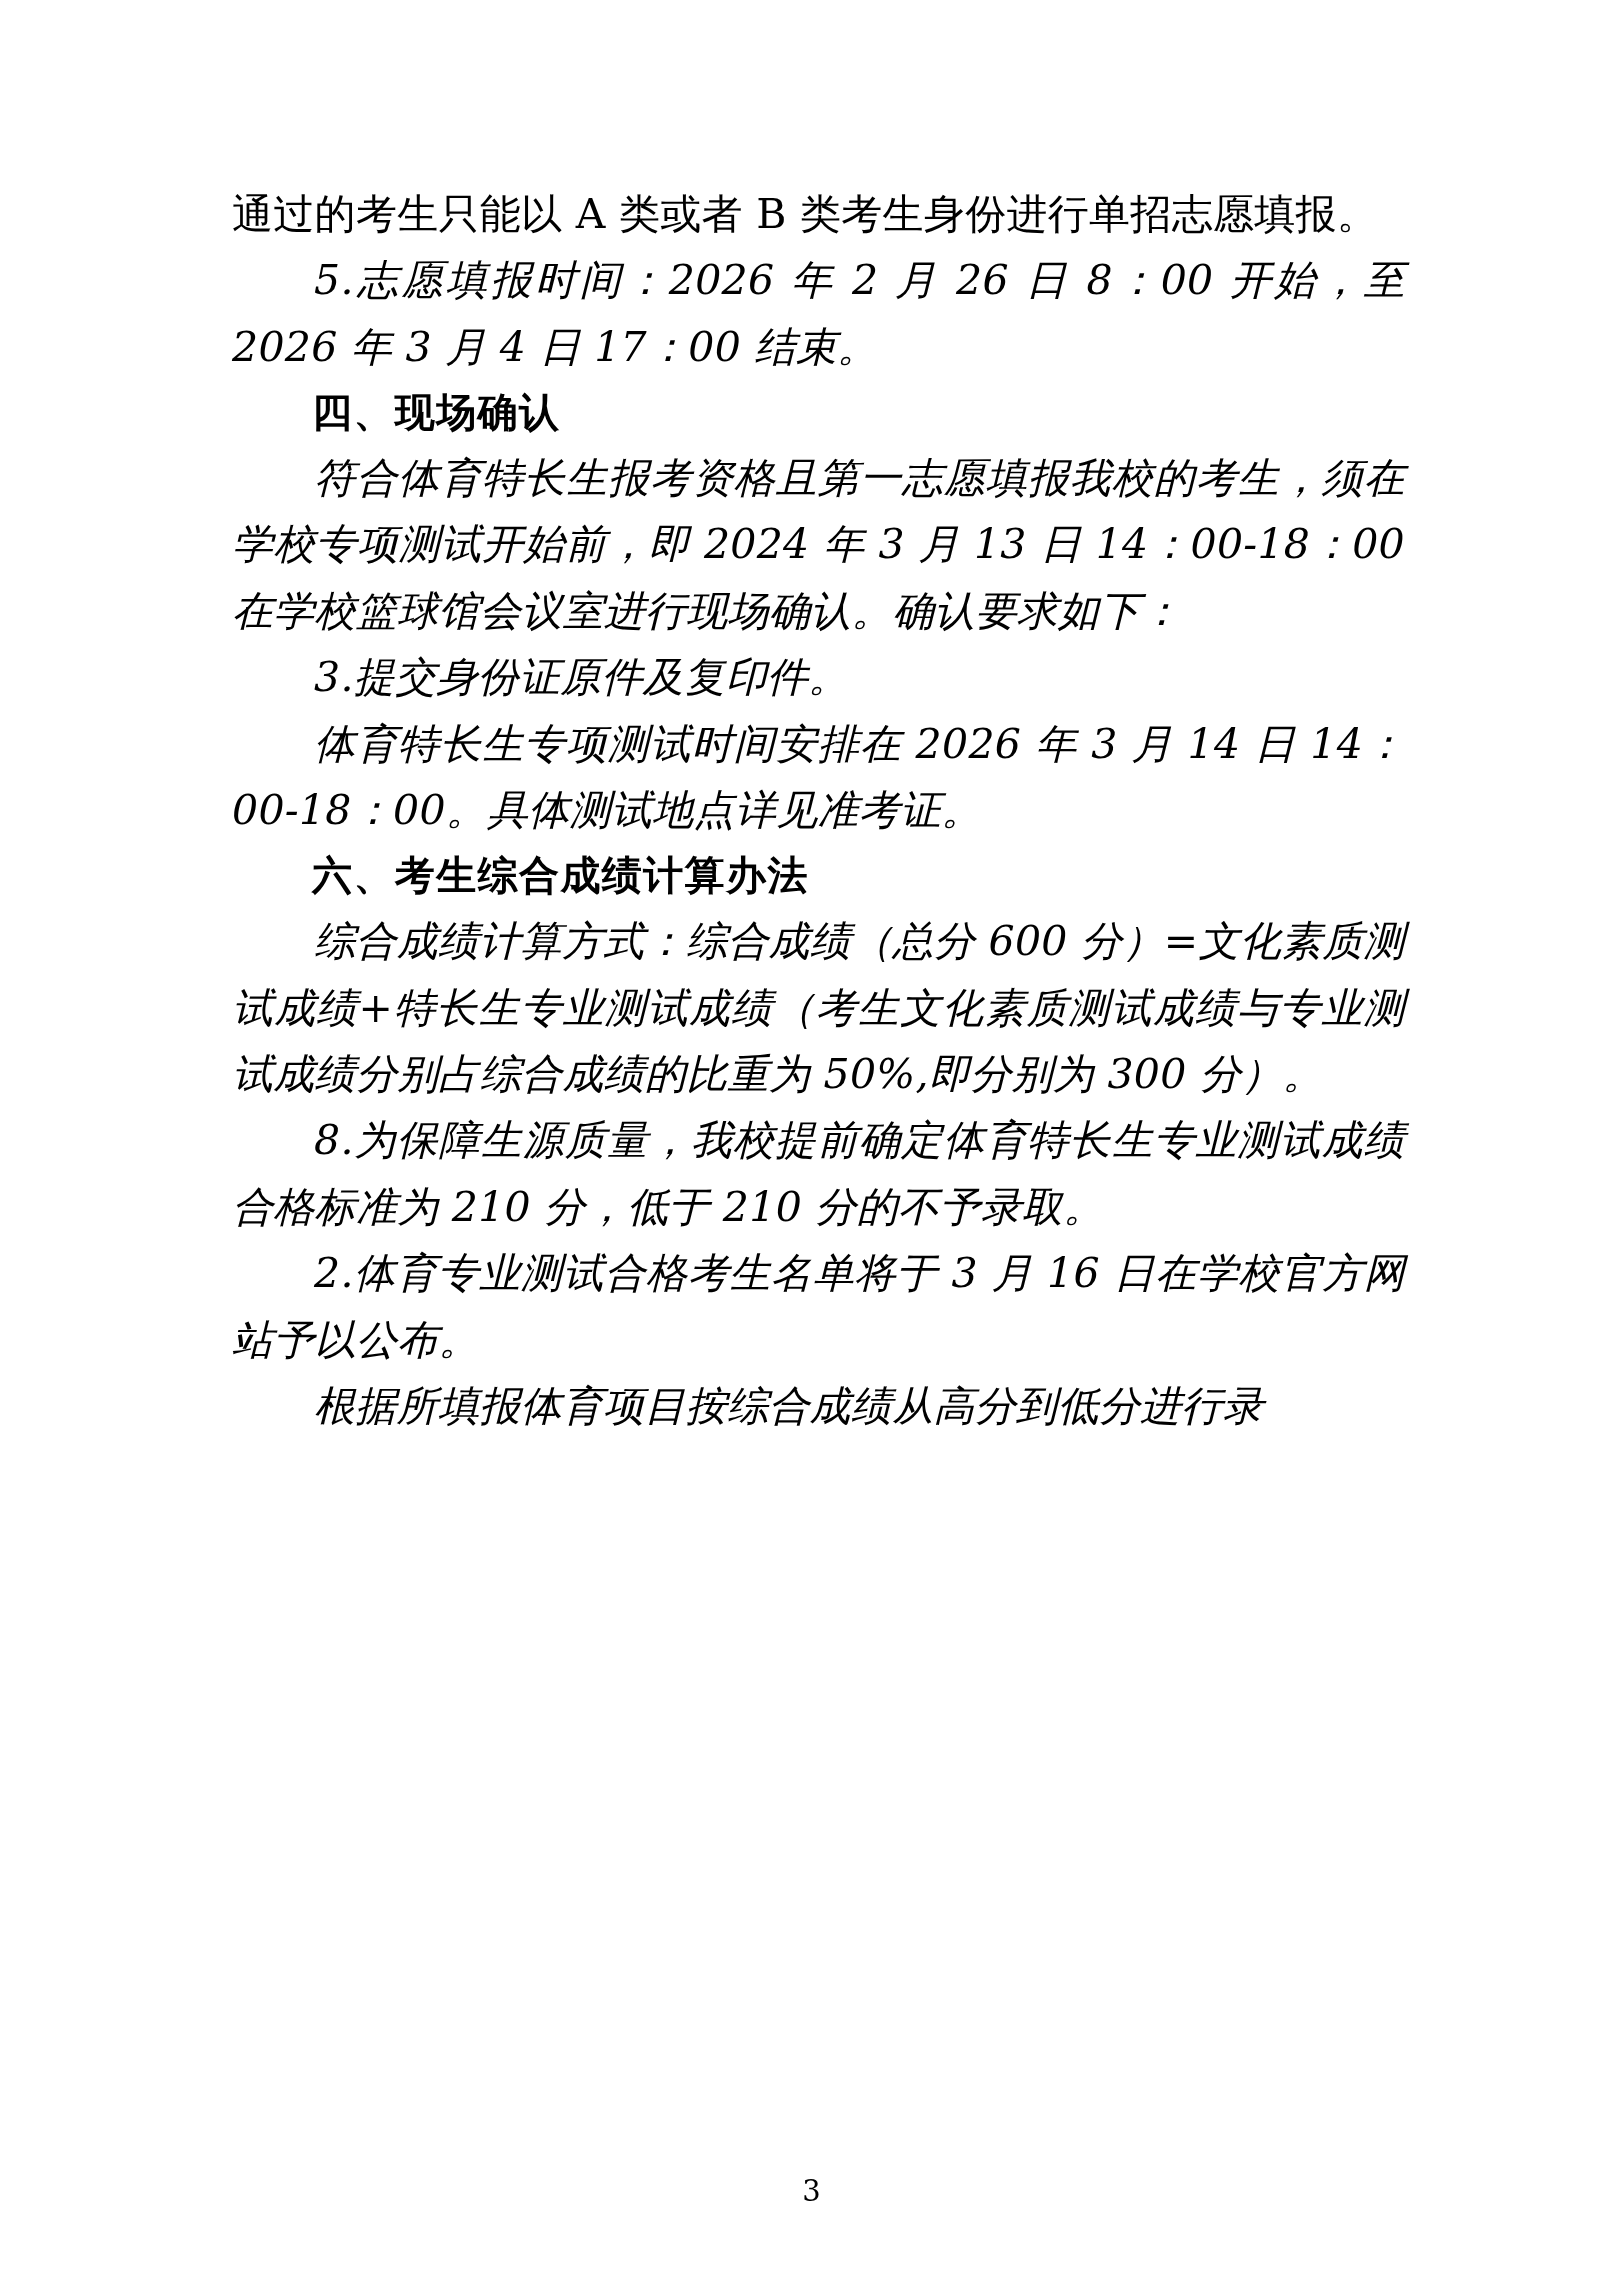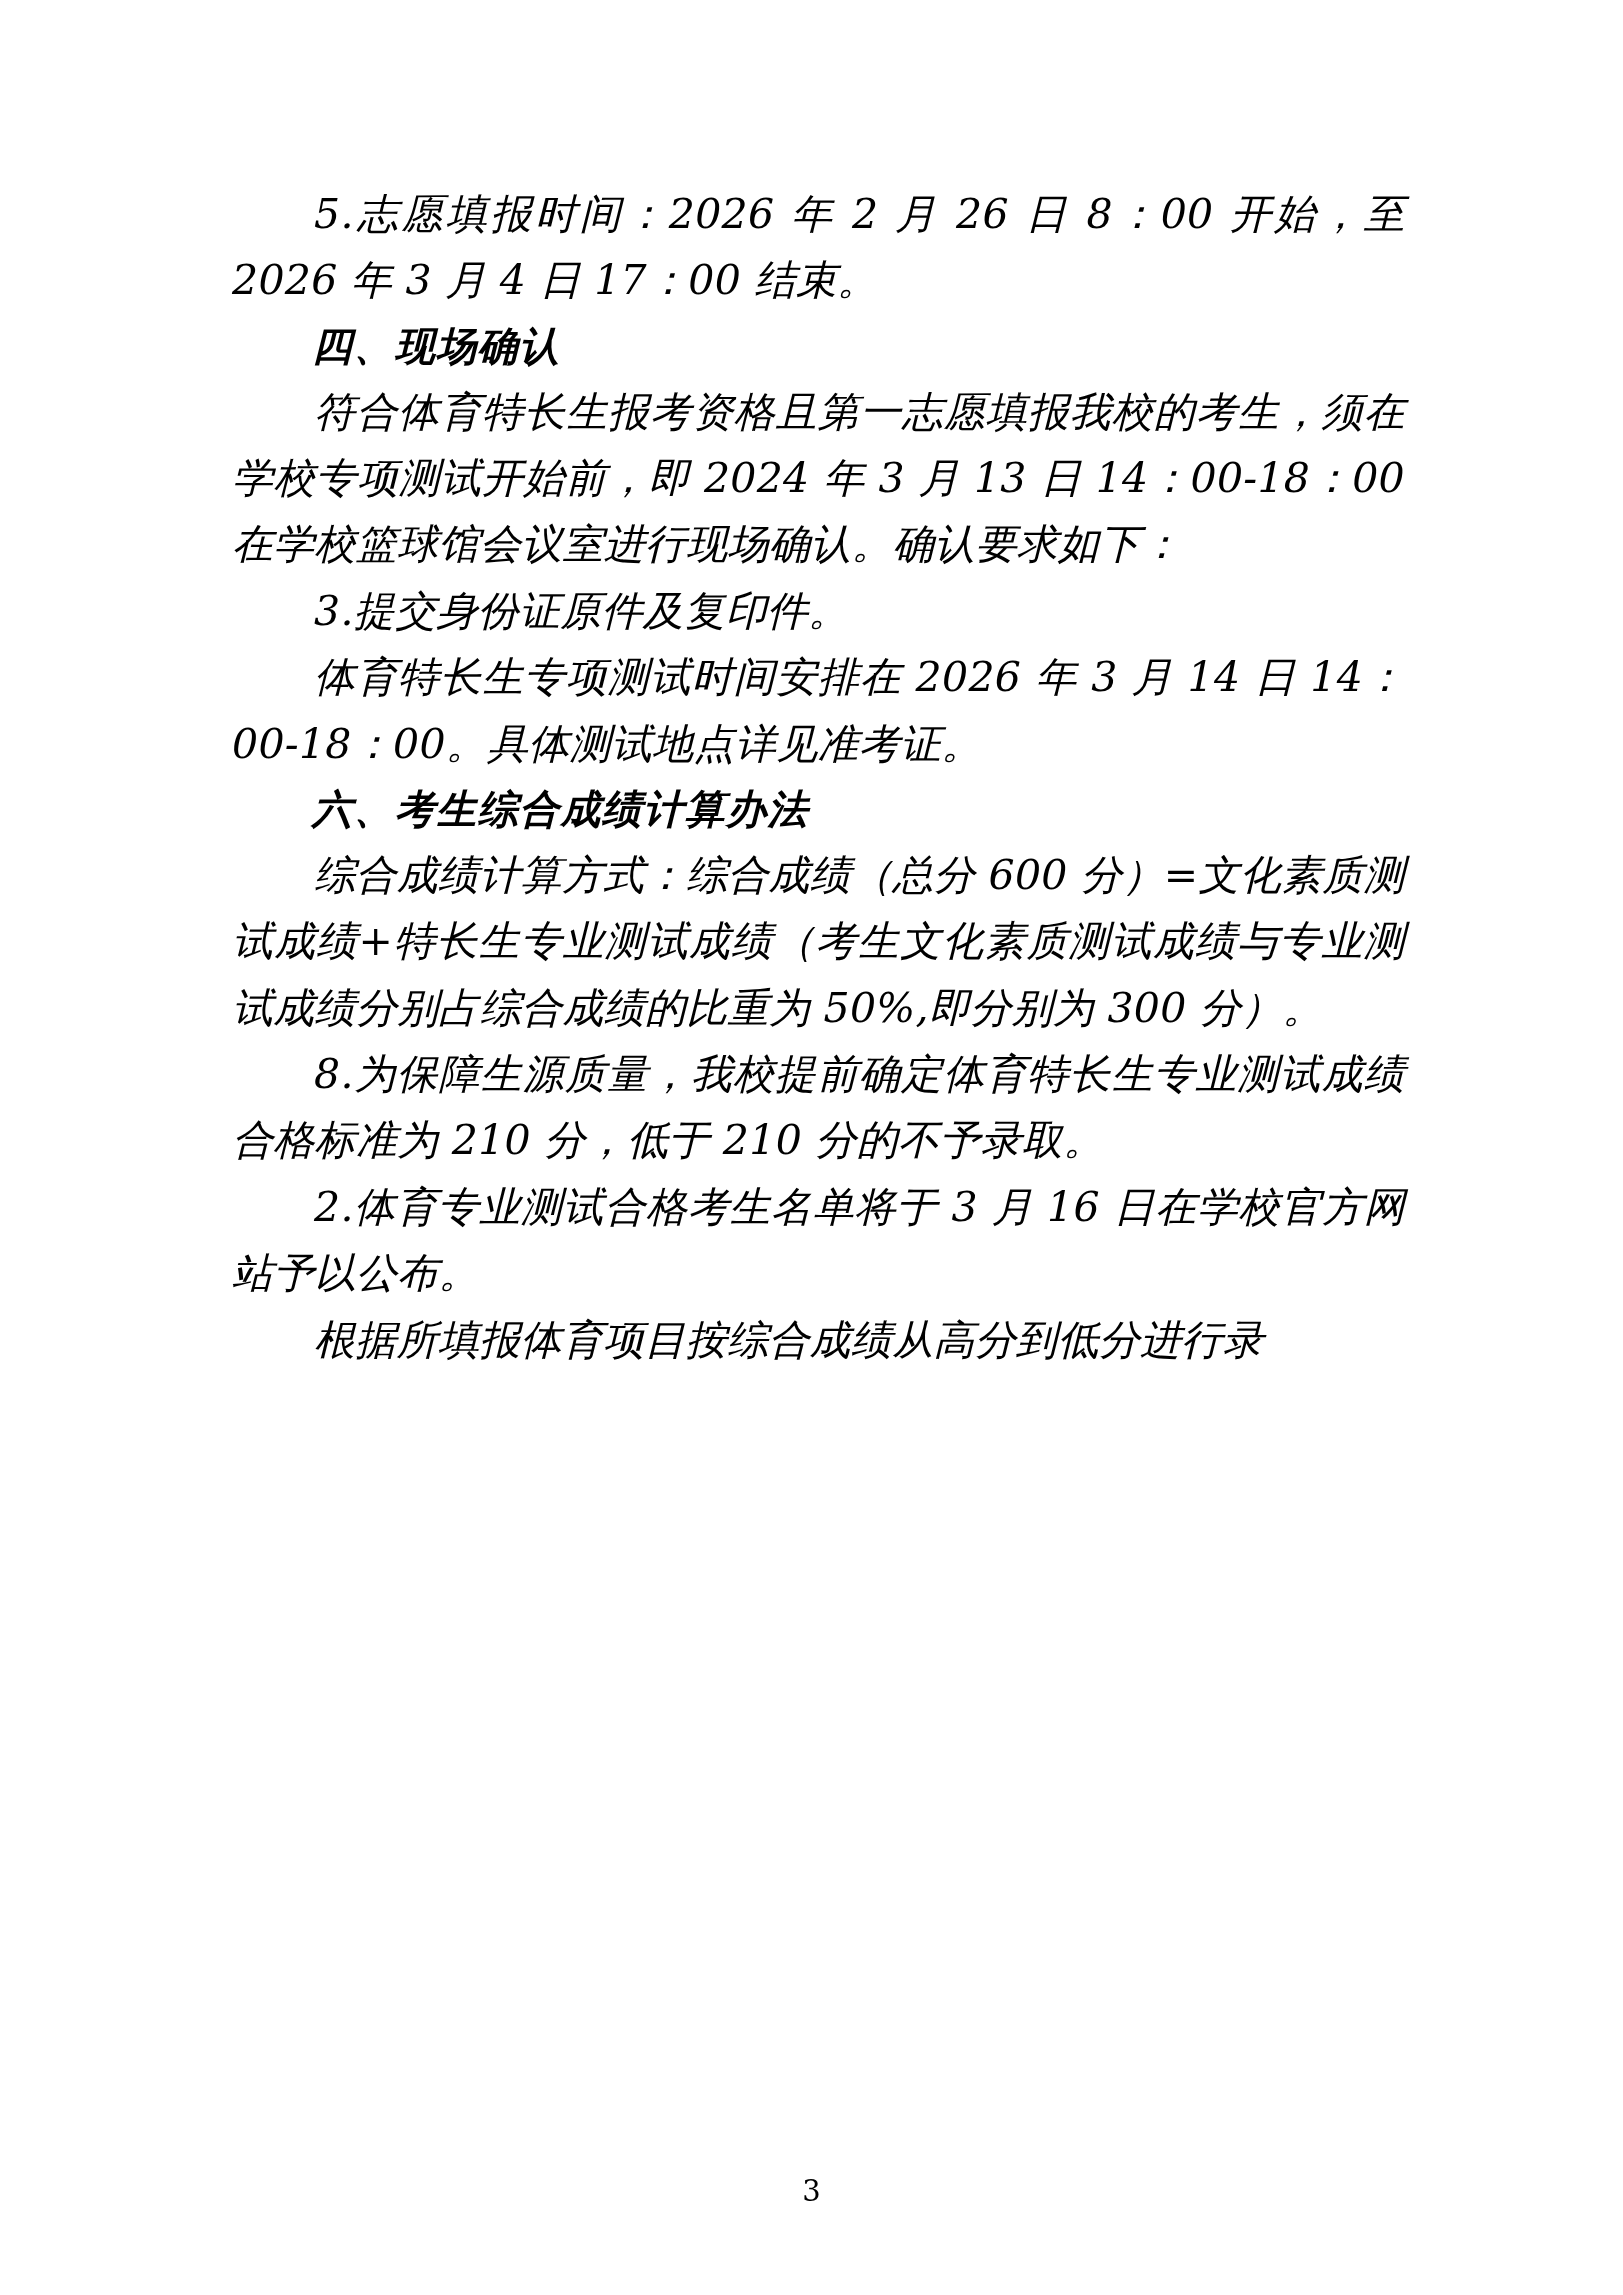--- a/index.html
+++ b/index.html
@@ -42,38 +42,38 @@
   }
   .para-noindent {
     text-indent: 0;
   }
   .heading {
     text-indent: 2em;
     font-weight: bold;
     font-family: "DejaVu Sans", "Liberation Sans", sans-serif;
     letter-spacing: 1.4px;
     font-size: 40px;
-    font-style: italic;
   }
   .page-number {
     position: absolute;
     left: 0;
     right: 0;
     bottom: 87px;
     text-align: center;
     font-size: 29px;
     font-family: "DejaVu Serif", "Liberation Serif", serif;
   }
 </style>
 </head>
 <body>
 
 <div class="page">
   <div class="doc-body">
 
+    <p class="para-noindent">通过的考生只能以 A 类或者 B 类考生身份进行单招志愿填报。</p>
     <p class="para">5.志愿填报时间：2026 年 2 月 26 日 8：00 开始，至 2026 年 3 月 4 日 17：00 结束。</p>
     <p class="heading">四、现场确认</p>
     <p class="para">符合体育特长生报考资格且第一志愿填报我校的考生，须在学校专项测试开始前，即 2024 年 3 月 13 日 14：00-18：00 在学校篮球馆会议室进行现场确认。确认要求如下：</p>
     <p class="para">3.提交身份证原件及复印件。</p>
     <p class="para">体育特长生专项测试时间安排在 2026 年 3 月 14 日 14：00-18：00。具体测试地点详见准考证。</p>
     <p class="heading">六、考生综合成绩计算办法</p>
     <p class="para">综合成绩计算方式：综合成绩（总分 600 分）=文化素质测试成绩+特长生专业测试成绩（考生文化素质测试成绩与专业测试成绩分别占综合成绩的比重为 50%,即分别为 300 分）。</p>
     <p class="para">8.为保障生源质量，我校提前确定体育特长生专业测试成绩合格标准为 210 分，低于 210 分的不予录取。</p>
     <p class="para">2.体育专业测试合格考生名单将于 3 月 16 日在学校官方网站予以公布。</p>
     <p class="para">根据所填报体育项目按综合成绩从高分到低分进行录</p>

